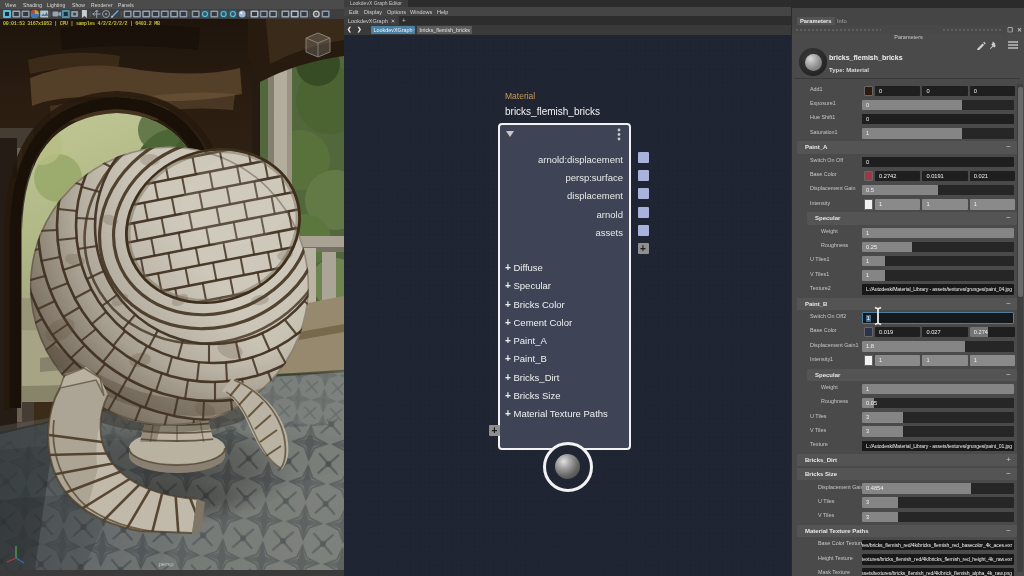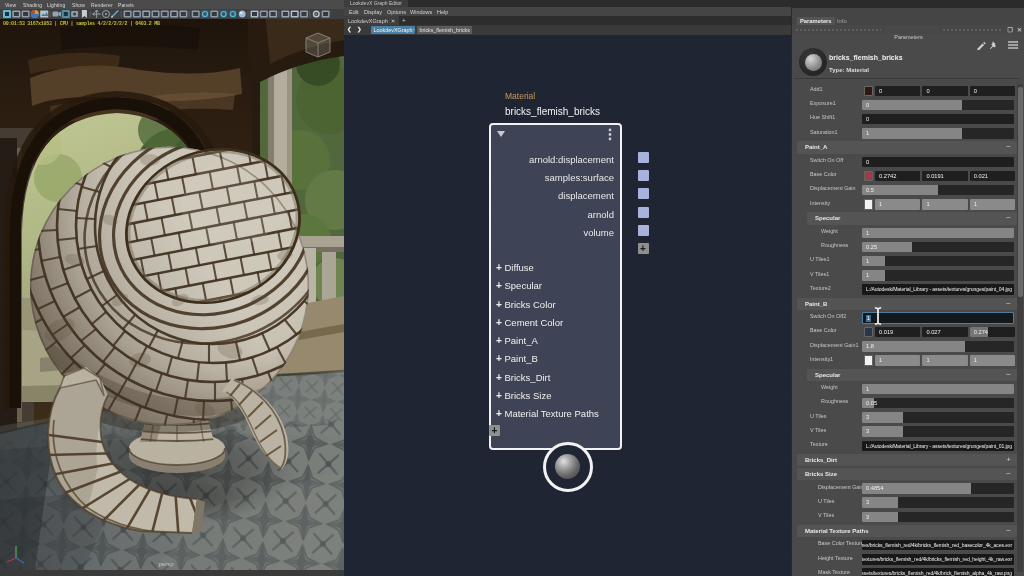--- a/index.html
+++ b/index.html
@@ -18,21 +18,21 @@
 .gt1{position:absolute;left:0;top:0;height:8.5px;padding:1.5px 4px;background:#3e3e3e;font-size:5.5px;color:#d0d0d0}
 .gplus{position:absolute;left:58px;top:1px;font-size:6.5px;color:#c0c0c0}
 .gcrumb{position:absolute;left:0;top:24.5px;width:447px;height:10px;background:#3a3a3a}
 .gcrumb .arr{position:absolute;left:3px;top:1.5px;font-size:5.5px;color:#e8e8e8;font-weight:bold}
 .chipblue{position:absolute;left:27px;top:1px;height:8px;padding:1px 2.5px;background:#4a80a4;font-size:5.4px;color:#f2f2f2;border-radius:1px}
 .csep{position:absolute;left:69px;top:1.5px;font-size:5.5px;color:#bbb}
 .chipgrey{position:absolute;left:73px;top:1px;height:8px;padding:1px 2.5px;background:#5b5b5b;font-size:5.3px;color:#e0e0e0;border-radius:1px}
 .gcanvas{position:absolute;left:0;top:34.5px;width:447px;height:541.5px;background:#1f2533;background-image:radial-gradient(circle,#1a1f2a 0.8px,rgba(0,0,0,0) 0.9px);background-size:4.6px 4.6px}
 .nmat{position:absolute;left:161px;top:56px;font-size:8.5px;color:#c9995d}
 .nname{position:absolute;left:161px;top:71.5px;font-size:10px;color:#f2f2f2}
-.node{position:absolute;left:145px;top:88px;width:133px;height:327px;background:#3e4456;border:2.5px solid #f2f2f2;border-radius:4px}
+.node{position:absolute;left:154px;top:88px;width:133px;height:327px;background:#3e4456;border:2.5px solid #f2f2f2;border-radius:4px}
 .nhead{position:absolute;left:0;top:0}
 .port{position:absolute;right:6px;font-size:9.5px;color:#e9e9e9;white-space:nowrap}
 .nsec{position:absolute;left:5px;font-size:9.5px;color:#f0f0f0;white-space:nowrap}
 .nsec b{font-weight:bold;font-size:10px}
 .psq{position:absolute;left:293.5px;width:11px;height:11px;background:#a9b1dd;border-radius:1px}
 .psq.plus{background:#8f8f8f;color:#1a1a1a;font-size:10px;font-weight:bold;line-height:11px;text-align:center}
 .lplus{position:absolute;left:145px;top:390px;width:11px;height:11px;background:#8f8f8f;border-radius:1px;color:#1a1a1a;font-size:10px;font-weight:bold;line-height:11px;text-align:center}
 .ncirc{position:absolute;left:199px;top:407px;width:50px;height:50px;border-radius:50%;background:#1f2533;border:3.5px solid #f2f2f2}
 .nsph{position:absolute;left:9px;top:9px;width:25px;height:25px;border-radius:50%;background:radial-gradient(circle at 35% 30%,#e0e0e0 0%,#a8a8a8 25%,#666 60%,#3a3a3a 100%)}
 #params{position:absolute;left:791px;top:0;width:233px;height:576px;background:#4a4a4a;border-left:1px solid #2a2a2a}
@@ -743,24 +743,24 @@
 <div class="nmat">Material</div>
 <div class="nname">bricks_flemish_bricks</div>
 <div class="node">
 <svg class="nhead" width="130" height="18" viewBox="0 0 130 18">
             <path d="M6 6 l8 0 -4 6 Z" fill="#c9c9c9"></path>
             <circle cx="119" cy="5" r="1.4" fill="#c9c9c9"></circle>
             <circle cx="119" cy="9.5" r="1.4" fill="#c9c9c9"></circle>
             <circle cx="119" cy="14" r="1.4" fill="#c9c9c9"></circle>
           </svg>
 <div class="port" style="top:29px">arnold:displacement</div>
-<div class="port" style="top:47px">samples:surface</div>
+<div class="port" style="top:47px">persp:surface</div>
 <div class="port" style="top:65px">displacement</div>
 <div class="port" style="top:84px">arnold</div>
-<div class="port" style="top:102px">volume</div>
+<div class="port" style="top:102px">assets</div>
 <div class="nsec" style="top:137px"><b>+</b> Diffuse</div>
 <div class="nsec" style="top:155px"><b>+</b> Specular</div>
 <div class="nsec" style="top:174px"><b>+</b> Bricks Color</div>
 <div class="nsec" style="top:192px"><b>+</b> Cement Color</div>
 <div class="nsec" style="top:210px"><b>+</b> Paint_A</div>
 <div class="nsec" style="top:228px"><b>+</b> Paint_B</div>
 <div class="nsec" style="top:247px"><b>+</b> Bricks_Dirt</div>
 <div class="nsec" style="top:265px"><b>+</b> Bricks Size</div>
 <div class="nsec" style="top:283px"><b>+</b> Material Texture Paths</div>
 </div>

